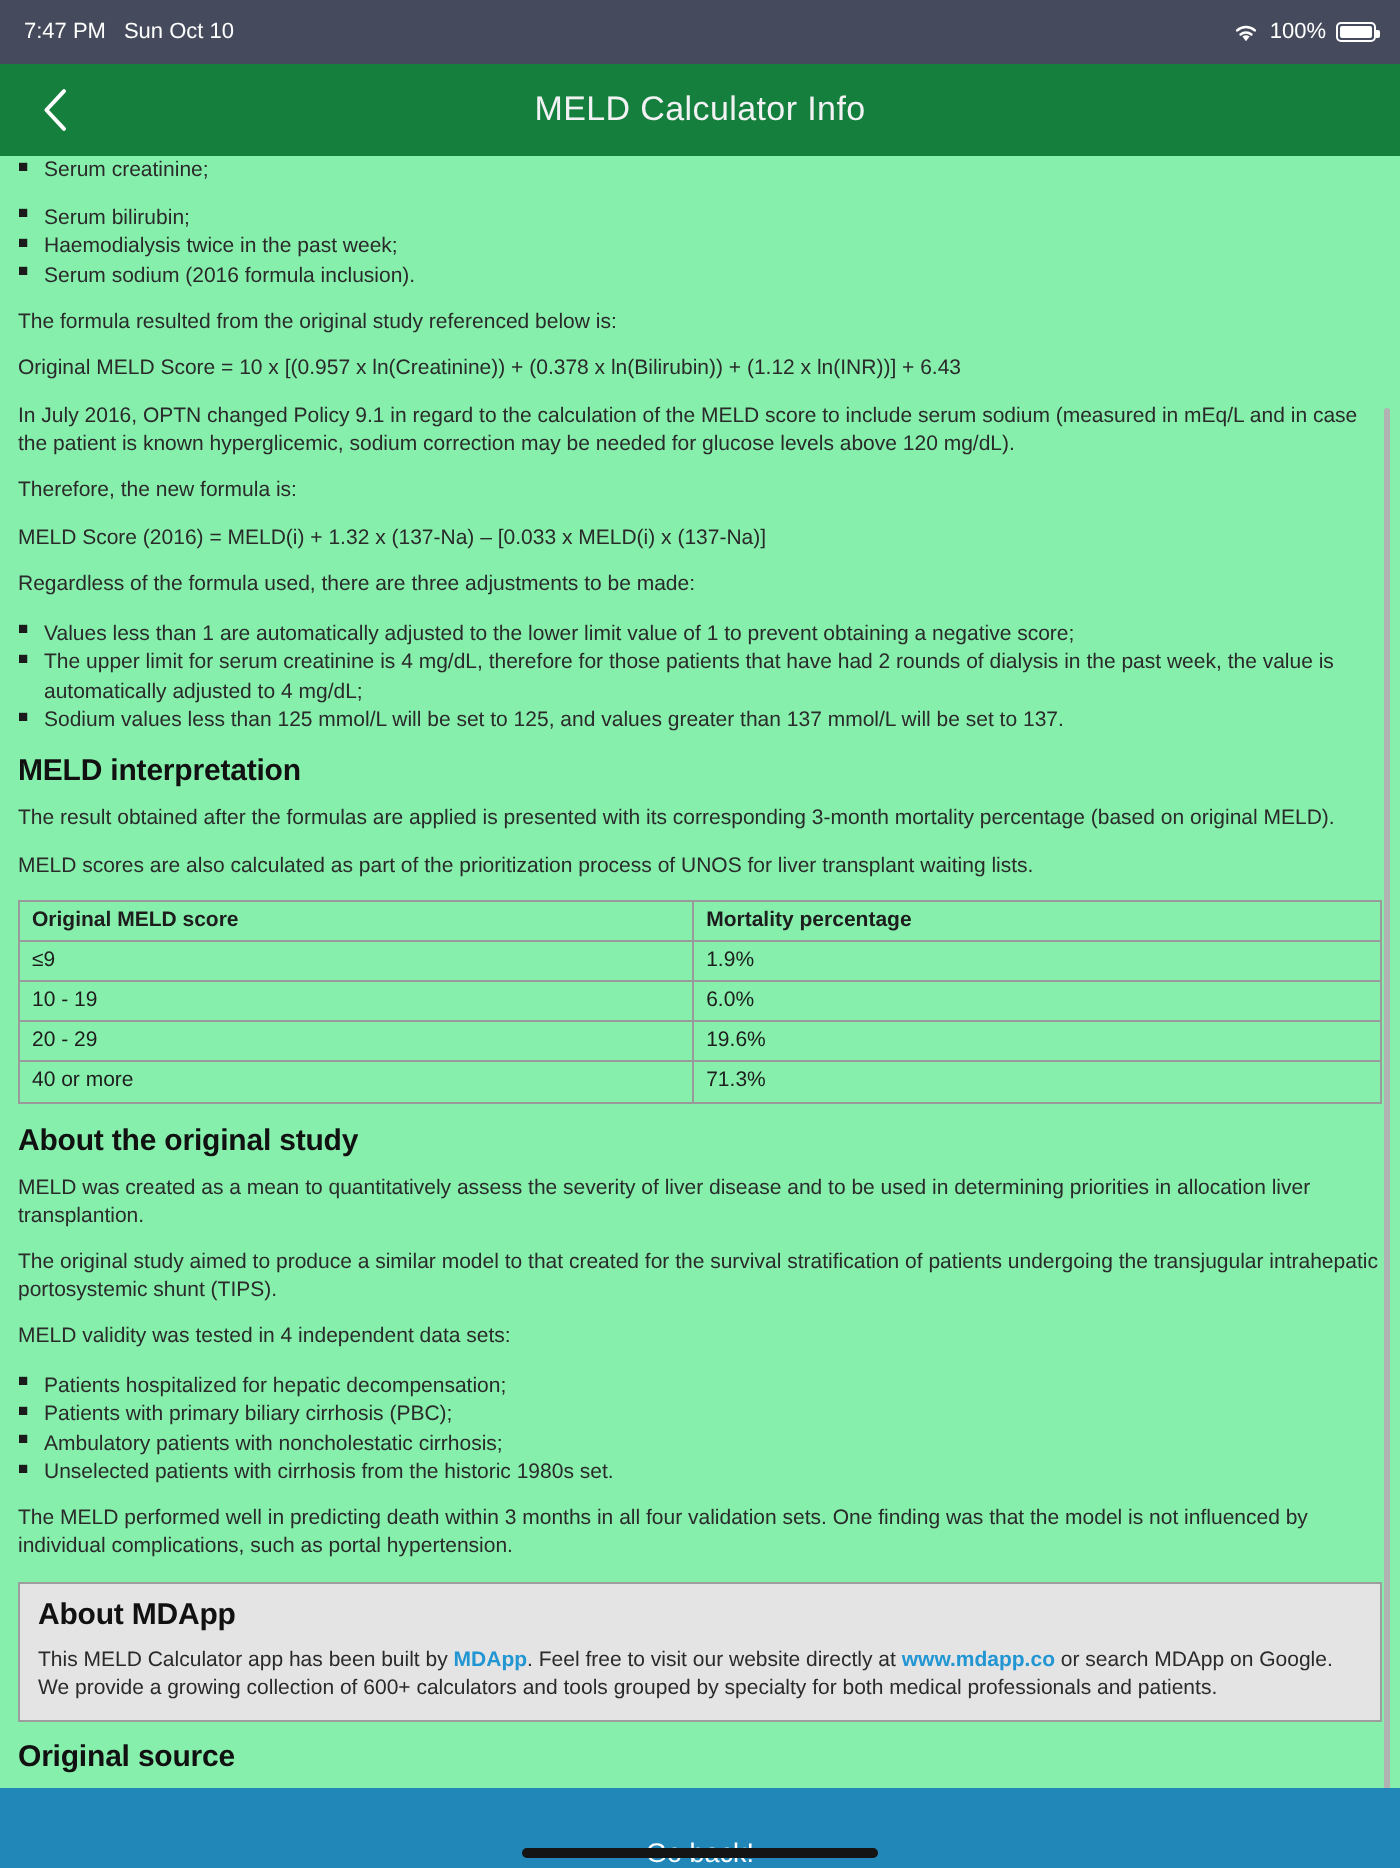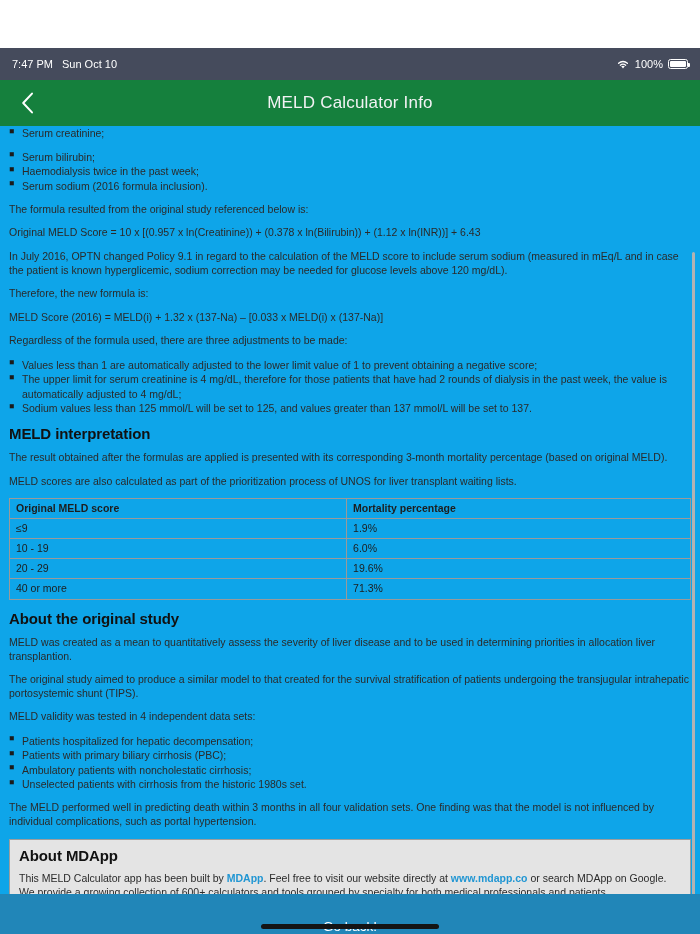--- a/index.html
+++ b/index.html
@@ -8,21 +8,21 @@
     font-family:"Liberation Sans", sans-serif;
     background:#ffffff;
     overflow:hidden;
   }
   #app { position:relative; width:700px; height:934px; display:flex; flex-direction:column; }
 
   
   .statusbar {
     height:22px; background:#454b5c; color:#ffffff;
     display:flex; align-items:center; padding:16px 12px;
-    font-size:11px; flex:0 0 auto;margin-top:48px;
+    font-size:11px; flex:0 0 auto;
   }
   .statusbar .left { display:flex; align-items:center; gap:9px; }
   .statusbar .spacer { flex:1 1 auto; }
   .statusbar .right { display:flex; align-items:center; gap:5px; }
   .wifi-ico { width:14px; height:11px; position:relative; display:inline-block; }
   .wifi-ico svg { display:block; }
   .batt { width:20px; height:10px; border:1.2px solid #fff; border-radius:2.5px;
           position:relative; display:inline-block; }
   .batt::after { content:""; position:absolute; right:-3px; top:2.6px; width:1.8px; height:4px;
                  background:#fff; border-radius:0 1px 1px 0; }
@@ -30,21 +30,21 @@
             background:#fff; border-radius:1px; display:block; }
   .navbar-wrap { height:46px; background:#15803d; position:relative; flex:0 0 auto;
                  display:flex; align-items:center; }
   .back-btn { position:absolute; left:10px; top:50%; transform:translateY(-50%);
               width:34px; height:34px; display:flex; align-items:center; justify-content:center;
               cursor:pointer; }
   .nav-title { width:100%; text-align:center; font-size:17px; color:#f2f2f4; letter-spacing:.2px; }
 
   
   .content {
-    flex:1 1 auto; position:relative; background:#0ea5e9;
+    flex:1 1 auto; position:relative; background:#86efac;
     padding:0 9px 0 9px;
     overflow:hidden;
   }
   .inner { position:relative; }
   .clip-top { margin-top:-9px; }
 
   p, .para { font-size:10.5px; color:#2a2a2a; line-height:1.33; margin:0 0 9.5px 0; }
   .bullets { list-style:none; margin:0 0 9.5px 0; }
   .bullets li { font-size:10.5px; color:#2a2a2a; line-height:1.38; position:relative;
                 padding-left:13px; }

